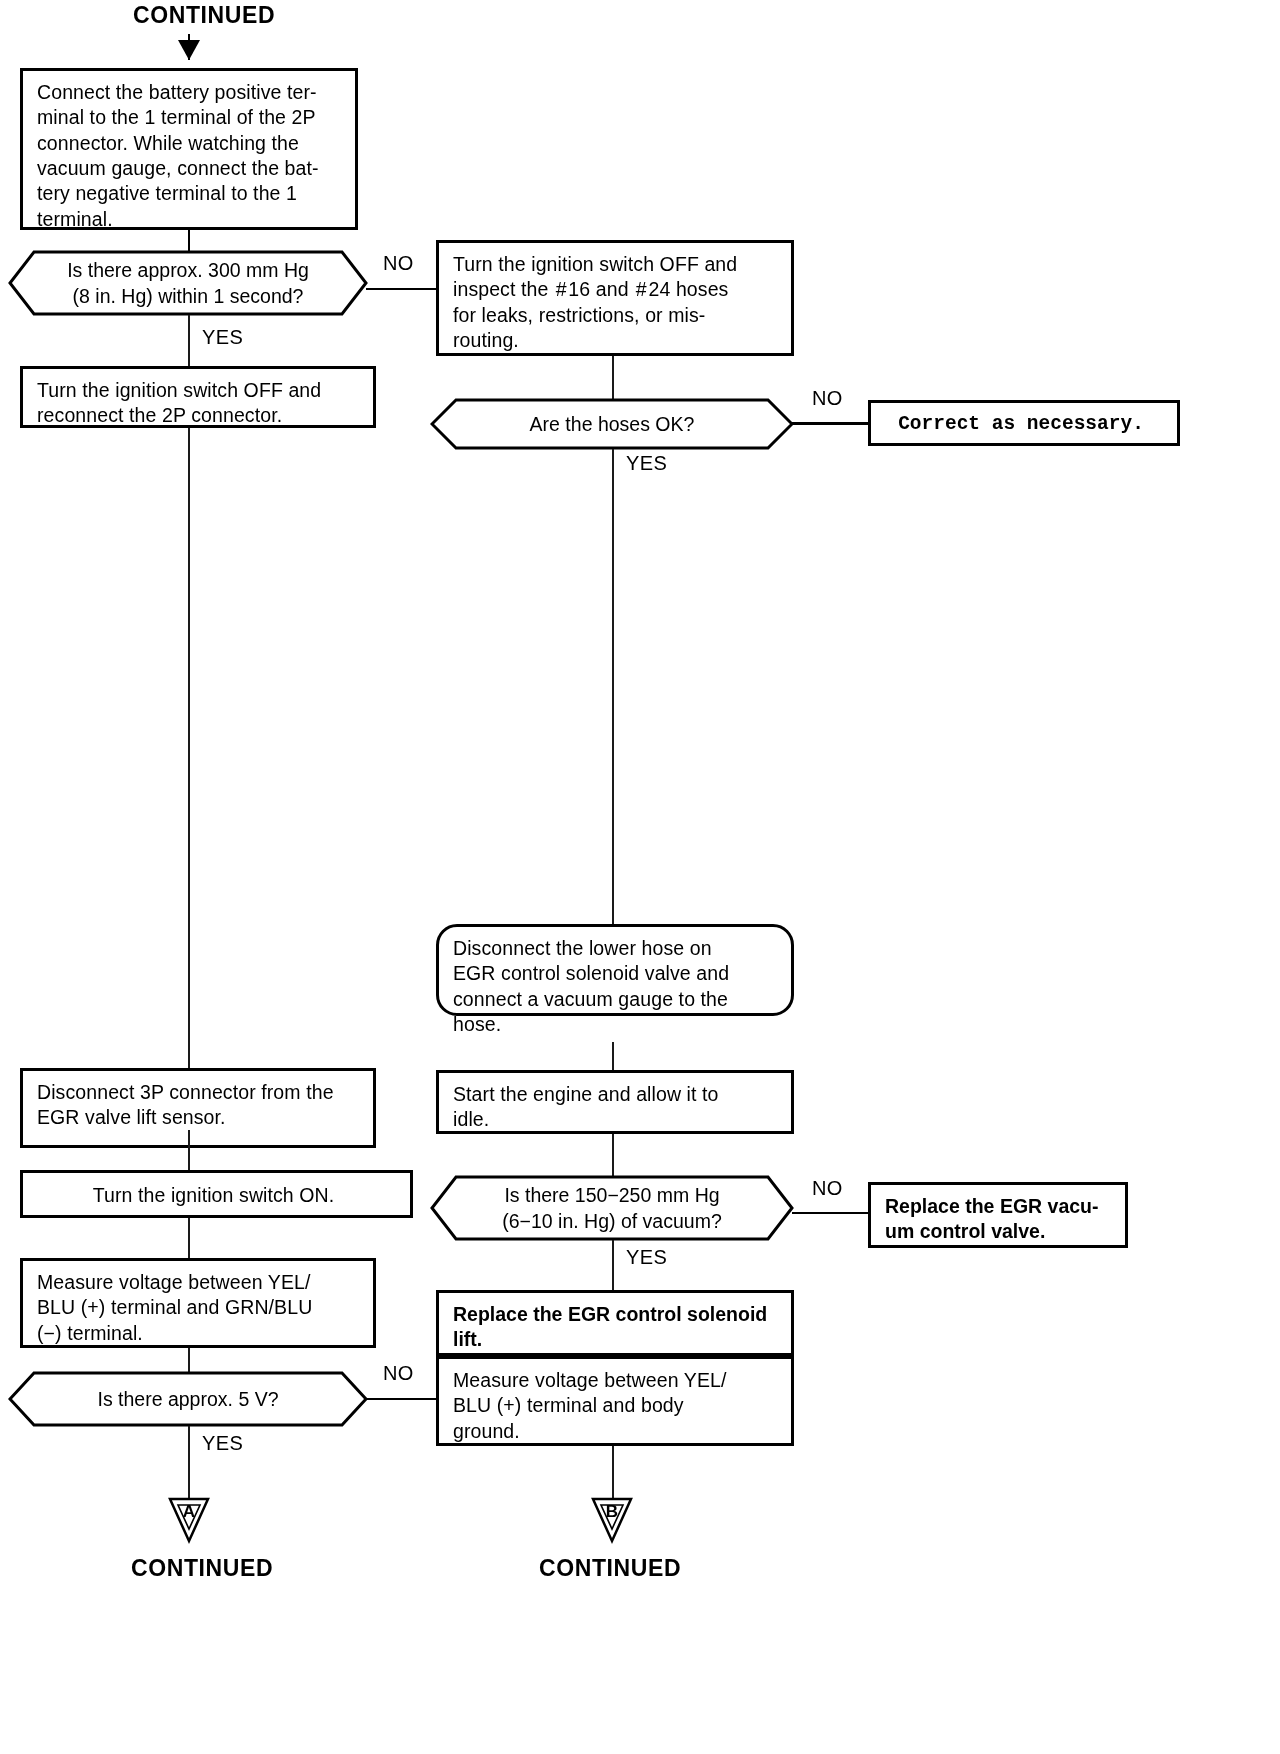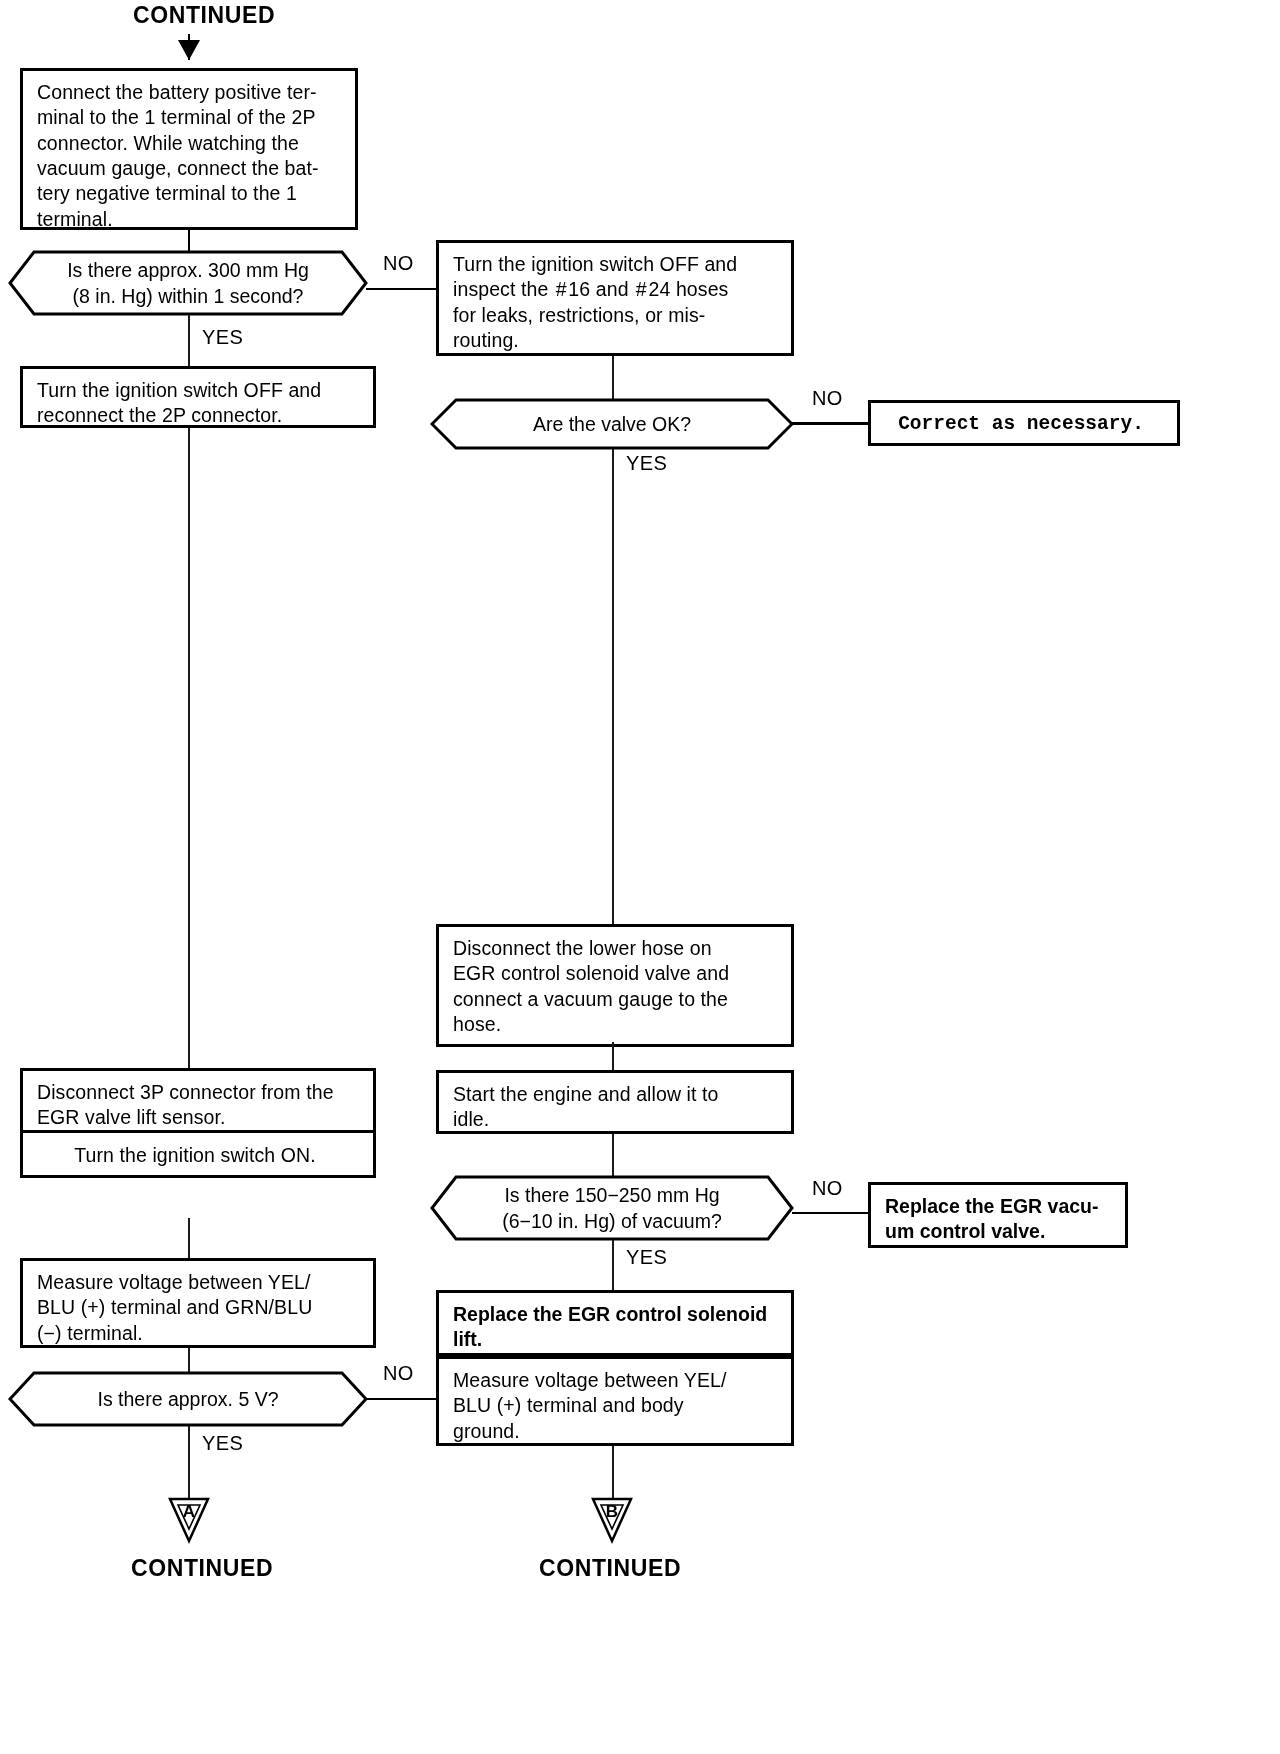--- a/index.html
+++ b/index.html
@@ -176,21 +176,21 @@
 
   <div class="node box" style="left:20px; top:1068px; width:356px; height:80px;">
     <div class="txt nojust">
       <div>Disconnect 3P connector from the</div>
       <div>EGR valve lift sensor.</div>
     </div>
   </div>
 
   <div class="vline thin" style="left:188px; top:1130px; height:42px;"></div>
 
-  <div class="node box" style="left:20px; top:1130px; width:356px; height:48px;">
+  <div class="node box" style="left:20px; top:1170px; width:393px; height:48px;">
     <div class="txt nojust" style="text-align:center; padding-top:10px;">
       <div>Turn the ignition switch ON.</div>
     </div>
   </div>
 
   <div class="vline thin" style="left:188px; top:1218px; height:42px;"></div>
 
   <div class="node box" style="left:20px; top:1258px; width:356px; height:90px;">
     <div class="txt">
       <div>Measure  voltage  between  YEL/</div>
@@ -235,37 +235,37 @@
     </div>
   </div>
 
   <div class="vline thin" style="left:612px; top:356px; height:45px;"></div>
 
   <div class="hex" style="left:430px; top:398px; width:364px; height:52px;">
     <svg width="364" height="52" viewBox="0 0 364 52">
       <polygon points="26,2 338,2 362,26 338,50 26,50 2,26" fill="#ffffff" stroke="#000000" stroke-width="3"></polygon>
     </svg>
     <div class="hextxt">
-      <div class="l">Are the valve OK?</div>
+      <div class="l">Are the hoses OK?</div>
     </div>
   </div>
 
   <div class="hline thick" style="left:792px; top:422px; width:78px;"></div>
   <div class="lbl" style="left:812px; top:387px;">NO</div>
 
   <div class="node box bold" style="left:868px; top:400px; width:312px; height:46px;font-family:Liberation Mono, monospace;">
     <div class="txt" style="text-align:center; padding-top:9px;">
       <div>Correct as necessary.</div>
     </div>
   </div>
 
   <div class="vline thin" style="left:612px; top:449px; height:477px;"></div>
   <div class="lbl" style="left:626px; top:452px;">YES</div>
 
-  <div class="node box" style="left:436px; top:924px; width:358px; height:123px;">
+  <div class="node box" style="left:436px; top:924px; width:358px; height:92px;border-radius:21px;">
     <div class="txt">
       <div>Disconnect  the  lower  hose  on</div>
       <div>EGR control solenoid valve and</div>
       <div>connect a vacuum gauge to the</div>
       <div style="text-align:left">hose.</div>
     </div>
   </div>
 
   <div class="vline thin" style="left:612px; top:1042px; height:32px;"></div>
 

